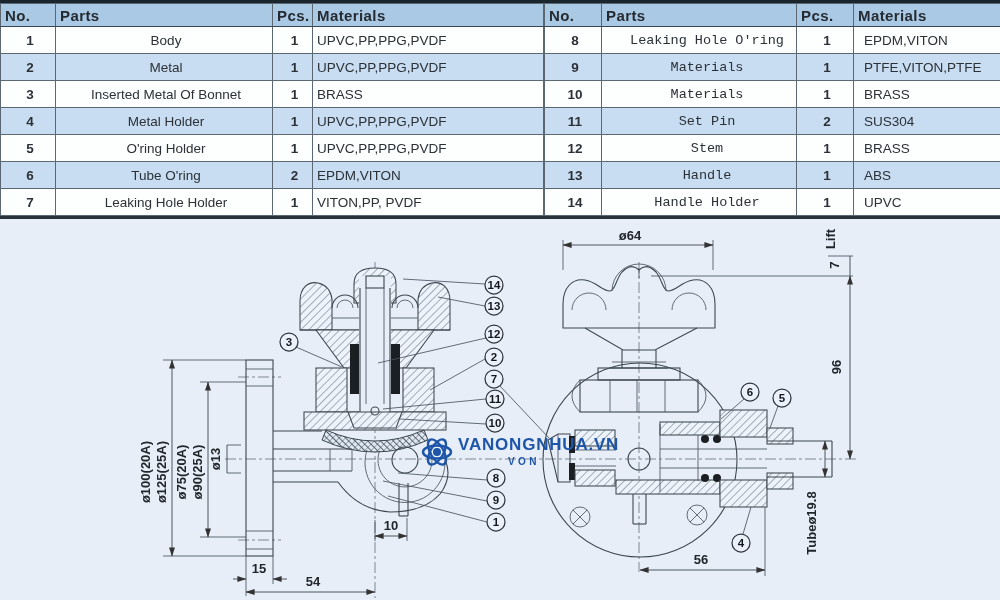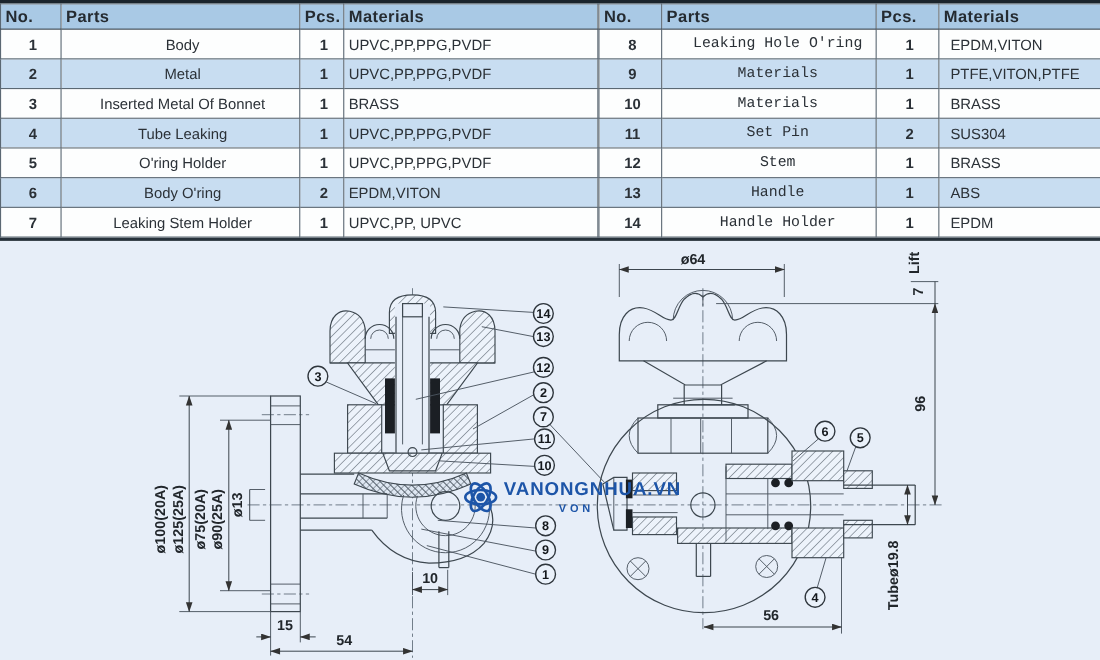--- a/index.html
+++ b/index.html
@@ -88,41 +88,41 @@
             <td class="mat">UPVC,PP,PPG,PVDF</td>
           </tr>
       <tr>
             <td class="no">3</td>
             <td class="part">Inserted Metal Of Bonnet</td>
             <td class="pcs">1</td>
             <td class="mat">BRASS</td>
           </tr>
       <tr class="alt">
             <td class="no">4</td>
-            <td class="part">Tube Leaking</td>
+            <td class="part">Metal Holder</td>
             <td class="pcs">1</td>
             <td class="mat">UPVC,PP,PPG,PVDF</td>
           </tr>
       <tr>
             <td class="no">5</td>
             <td class="part">O'ring Holder</td>
             <td class="pcs">1</td>
             <td class="mat">UPVC,PP,PPG,PVDF</td>
           </tr>
       <tr class="alt">
             <td class="no">6</td>
-            <td class="part">Body O'ring</td>
+            <td class="part">Tube O'ring</td>
             <td class="pcs">2</td>
             <td class="mat">EPDM,VITON</td>
           </tr>
       <tr>
             <td class="no">7</td>
-            <td class="part">Leaking Stem Holder</td>
-            <td class="pcs">1</td>
-            <td class="mat">UPVC,PP, UPVC</td>
+            <td class="part">Leaking Hole Holder</td>
+            <td class="pcs">1</td>
+            <td class="mat">VITON,PP, PVDF</td>
           </tr>
     </tbody>
       </table>
     <table class="parts right">
       <colgroup>
           <col style="width:57px">
           <col style="width:195px">
           <col style="width:57px">
           <col style="width:148px">
         </colgroup>
@@ -166,21 +166,21 @@
       <tr class="alt">
             <td class="no">13</td>
             <td class="part">Handle</td>
             <td class="pcs">1</td>
             <td class="mat">ABS</td>
           </tr>
       <tr>
             <td class="no">14</td>
             <td class="part">Handle Holder</td>
             <td class="pcs">1</td>
-            <td class="mat">EPDM</td>
+            <td class="mat">UPVC</td>
           </tr>
     </tbody>
       </table>
   </div>
 
   <svg class="draw" viewBox="0 0 1000 600">
     <defs>
       <pattern id="hatch" width="5.5" height="5.5" patternTransform="rotate(45)" patternUnits="userSpaceOnUse">
         <rect width="5.5" height="5.5" fill="#edf3fb"></rect>
         <line x1="0" y1="0" x2="0" y2="5.5" stroke="#5a6570" stroke-width="1"></line>

